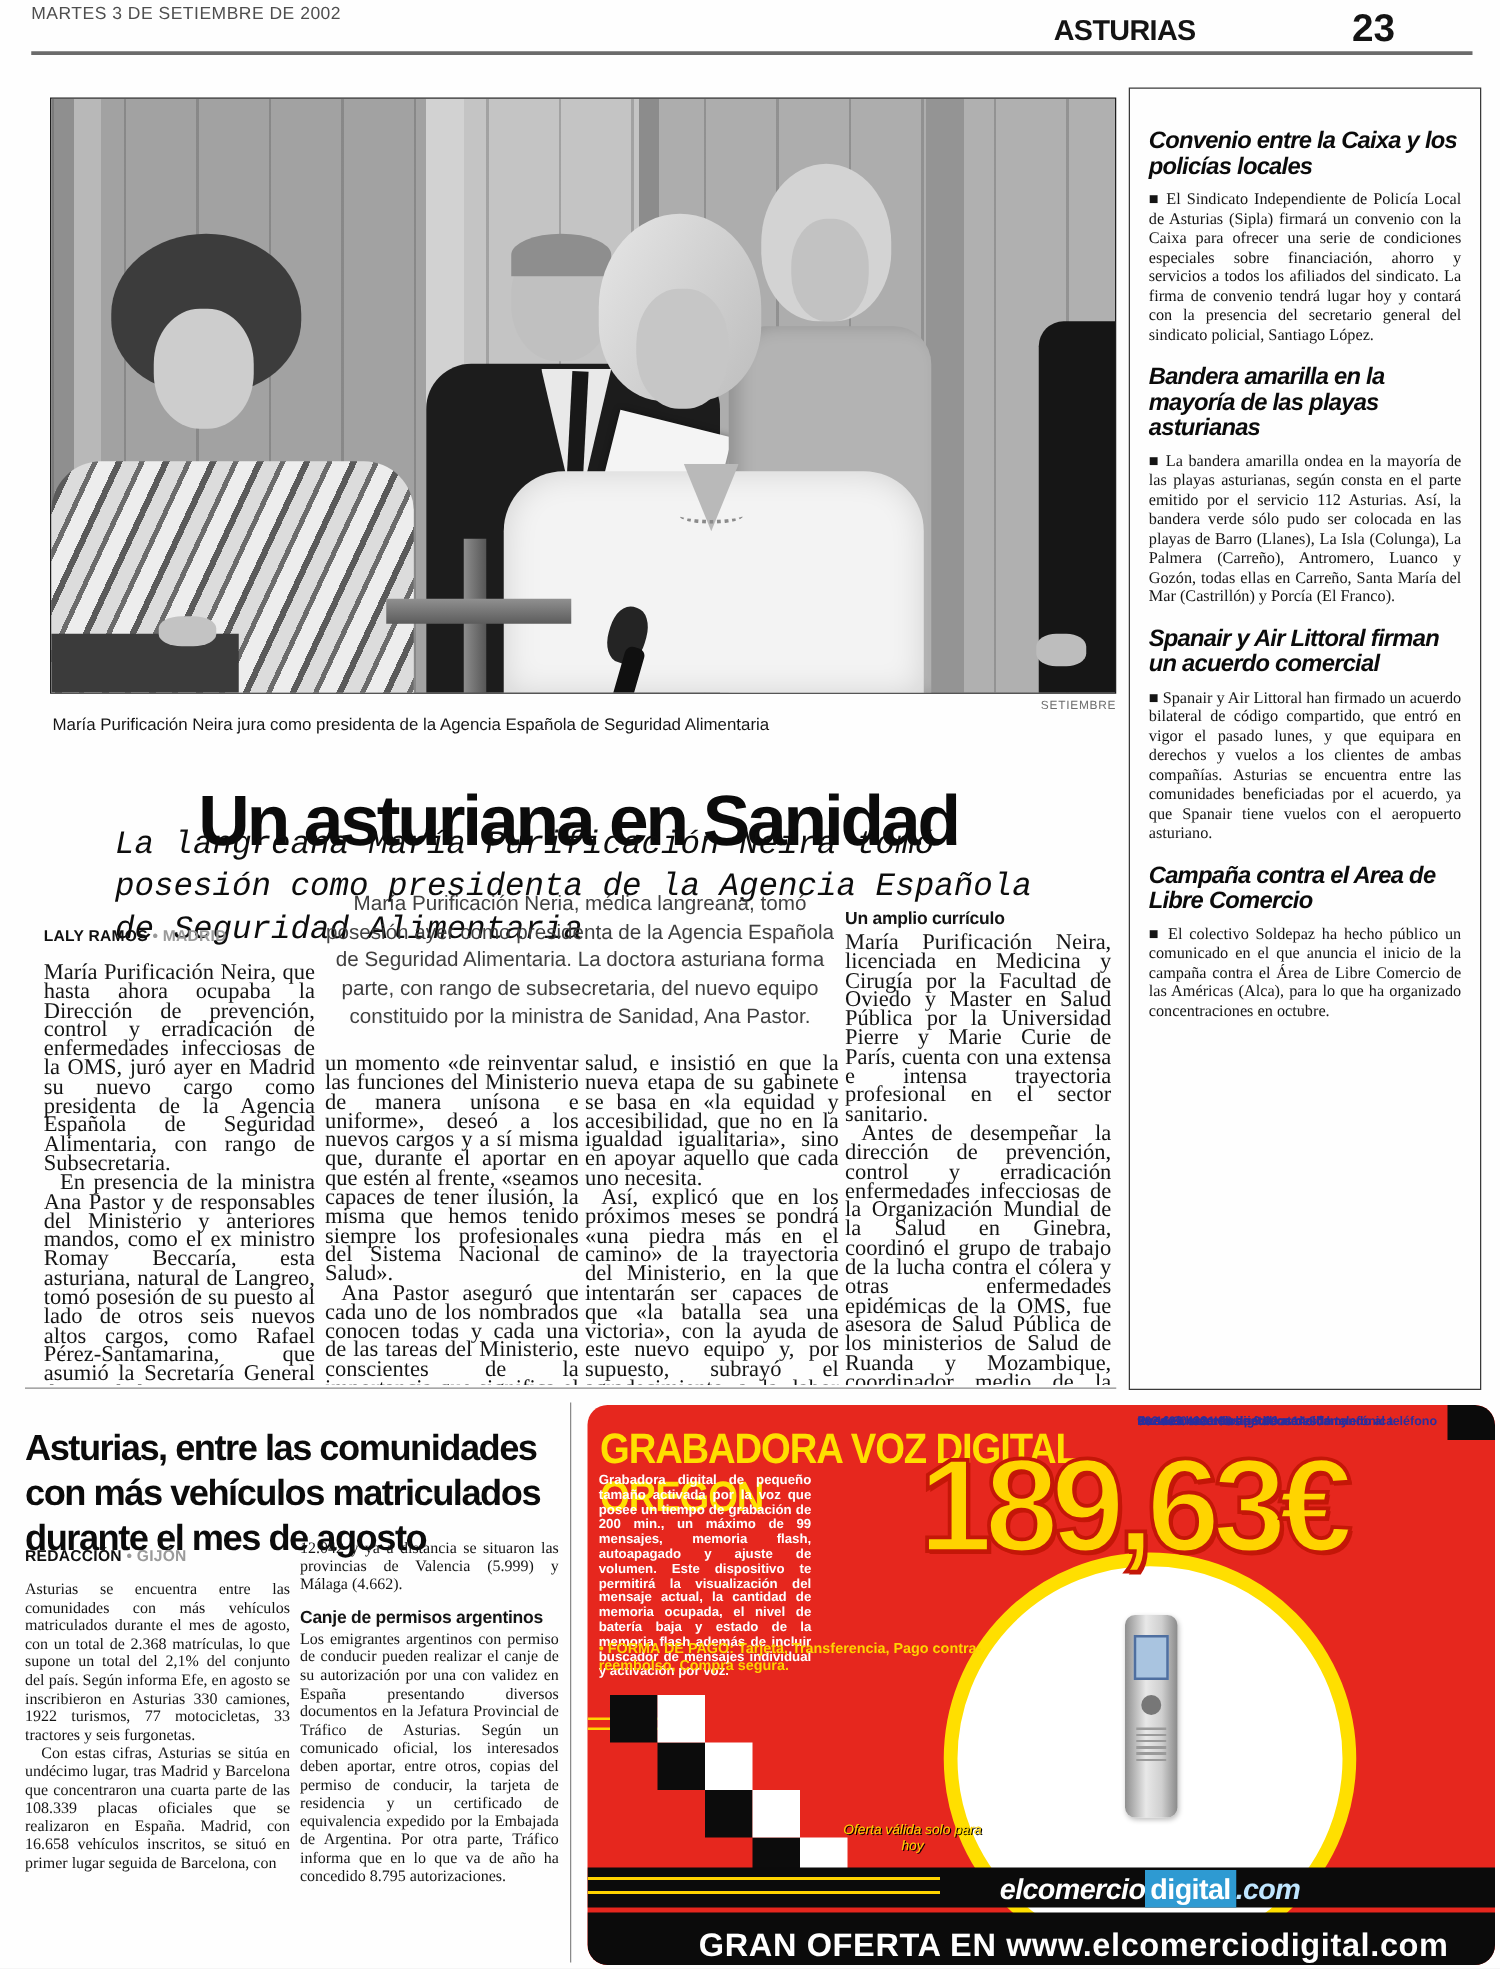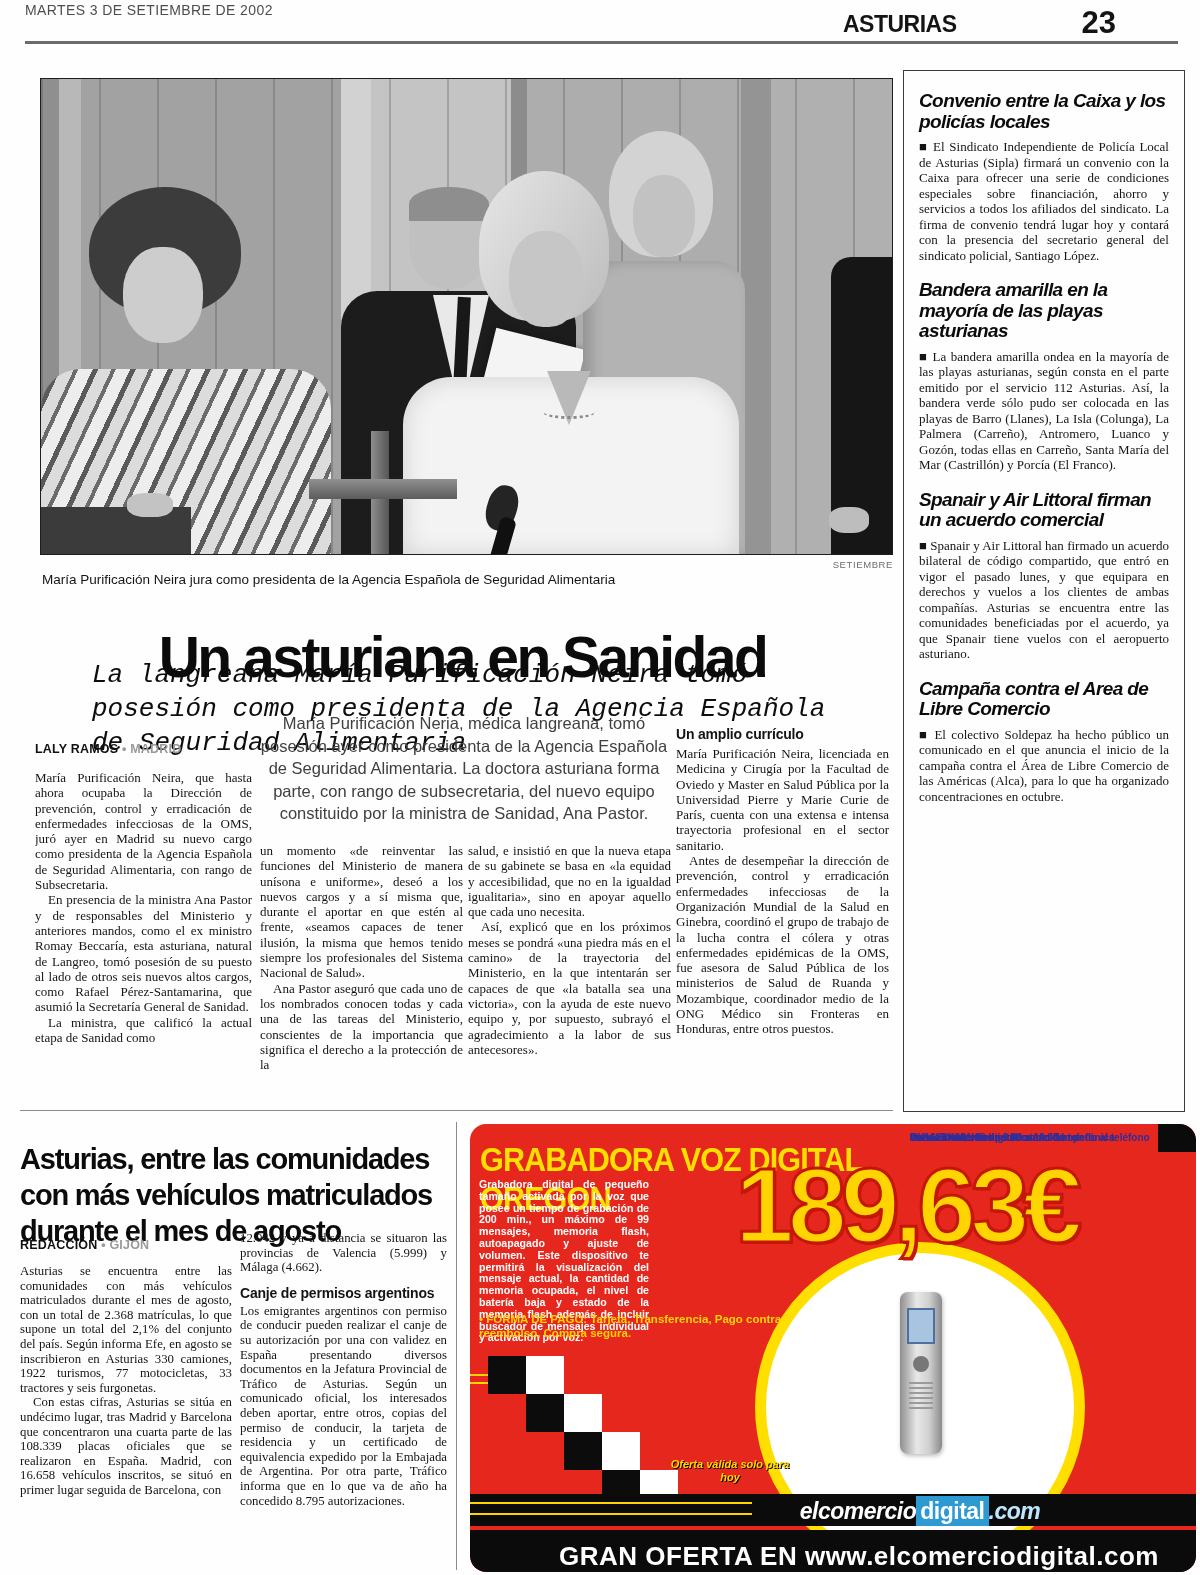--- a/index.html
+++ b/index.html
@@ -63,37 +63,37 @@
   
   .headline{position:absolute;left:35px;top:591px;width:855px;text-align:center;
             font-family:"Liberation Sans",sans-serif;font-weight:bold;font-size:57px;
             letter-spacing:-2.5px;line-height:1;color:#0b0b0b;}
   .subhead{position:absolute;left:92px;top:659px;width:742px;text-align:left;
            font-family:Liberation Mono, monospace;font-style:italic;font-size:26px;line-height:1.3;color:#0d0d0d;}
 
   .byline{font-family:"Liberation Sans",sans-serif;font-size:12.5px;font-weight:bold;color:#101010;letter-spacing:.2px;}
   .byline .loc{color:#9a9a9a;}
 
-  .bt p{margin:0;font-size:13px;line-height:15.3px;text-align:justify;hyphens:auto;}
+  .bt p{margin:0;font-size:18px;line-height:15.3px;text-align:justify;hyphens:auto;}
   .bt p.ind{text-indent:13px;}
   .col1{position:absolute;left:35px;top:742px;width:217px;height:366px;overflow:hidden;}
   .col1 .byline{display:block;margin-bottom:14px;}
   .standfirst{position:absolute;left:258px;top:712px;width:412px;text-align:center;
               font-family:"Liberation Sans",sans-serif;font-size:16.5px;line-height:22.5px;color:#404040;}
   .col2{position:absolute;left:260px;top:843px;width:203px;height:265px;overflow:hidden;}
   .col3{position:absolute;left:468px;top:843px;width:203px;height:265px;overflow:hidden;}
   .col4{position:absolute;left:676px;top:726px;width:213px;height:382px;overflow:hidden;}
   .subh3{font-family:"Liberation Sans",sans-serif;font-weight:bold;font-size:14px;margin:0 0 4px;letter-spacing:-.2px;}
 
   
   .sidebar{position:absolute;left:903px;top:70px;width:282px;height:1042px;border:1px solid #3a3a3a;
            padding:20px 15px 10px;overflow:hidden;}
   .brief{margin-bottom:17px;}
   .brief h4{font-family:"Liberation Sans",sans-serif;font-weight:bold;font-style:italic;font-size:19px;
-            line-height:20.5px;letter-spacing:-.6px;margin:0 0 7px;color:#0b0b0b;}
+            line-height:20.5px;letter-spacing:-.6px;margin:12px 0 7px;color:#0b0b0b;}
   .brief p{font-size:13px;line-height:15.5px;text-align:justify;margin:0;hyphens:auto;}
 
   
   .hrule{position:absolute;left:20px;top:1110px;width:873px;border-top:1px solid #8a8a8a;}
   .vrule{position:absolute;left:456px;top:1122px;height:448px;border-left:1px solid #8a8a8a;}
 
   
   .b-head{position:absolute;left:20px;top:1117px;width:434px;font-family:"Liberation Sans",sans-serif;
           font-weight:bold;font-size:29px;line-height:36px;letter-spacing:-1.2px;color:#0b0b0b;}
   .b-byline{position:absolute;left:20px;top:1238px;}
@@ -115,21 +115,21 @@
   .ad-desc{left:9px;top:55px;width:170px;color:#fff;font-weight:bold;font-size:10.6px;line-height:11.8px;
            text-align:justify;z-index:6;}
   .ad-price{left:148px;top:28px;width:575px;text-align:center;font-weight:bold;font-size:106px;
             letter-spacing:-6px;color:#ffd400;-webkit-text-stroke:3px #c41708;
             text-shadow:2px 2px 0 #c41708;z-index:6;line-height:1;}
   .ad-pay{left:9px;top:188px;width:330px;color:#ffd400;font-weight:bold;font-size:11.5px;line-height:14px;z-index:6;}
   .ad-stripes-sm{left:0;top:250px;width:82px;height:10px;border-top:2px solid #ffd400;border-bottom:2px solid #ffd400;z-index:1;}
   .px{width:38px;height:38px;z-index:1;}
   .px.b{background:#0c0c0c;}
   .px.w{background:#fff;}
-  .ad-oferta{left:196px;top:334px;width:128px;text-align:center;color:#ffd400;font-weight:bold;
+  .ad-oferta{left:196px;top:334px;width:128px;text-align:center;color:#ffd400;font-weight:normal;
              font-style:italic;font-size:11px;line-height:13px;text-shadow:1px 1px 0 #000;z-index:6;}
   .ad-circle{left:285px;top:118px;width:330px;height:330px;border-radius:50%;background:#fff;
              border:11px solid #ffdf00;z-index:2;}
   .ad-band{left:0;top:370px;width:726px;height:32px;background:#0b0b0b;z-index:3;}
   .ad-band-stripes{left:0;top:4px;width:282px;height:24px;
     background:repeating-linear-gradient(180deg,transparent 0 4px,#ffd400 4px 6px,transparent 6px 11px);}
   .ad-logo{left:300px;top:374px;width:300px;text-align:center;z-index:5;font-weight:bold;
            font-style:italic;font-size:23px;letter-spacing:-.5px;color:#fff;white-space:nowrap;}
   .ad-logo .lg2{background:#2e9ad2;color:#fff;padding:2px 4px;font-style:normal;}
   .ad-logo .lg3{color:#bfe6ff;}

